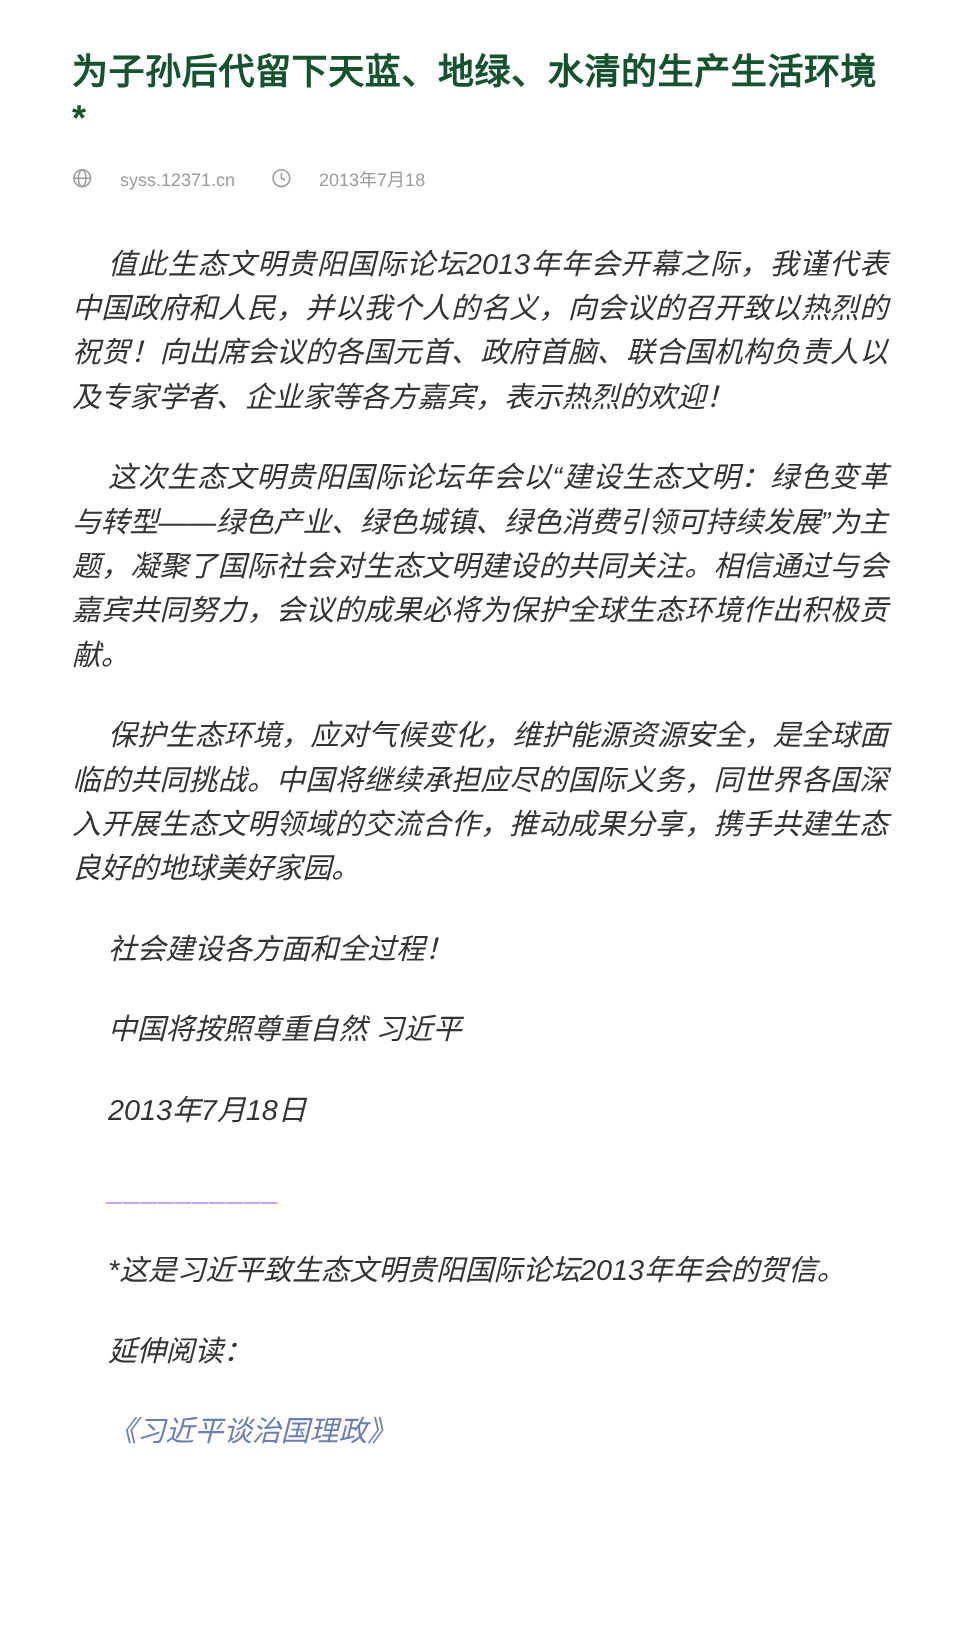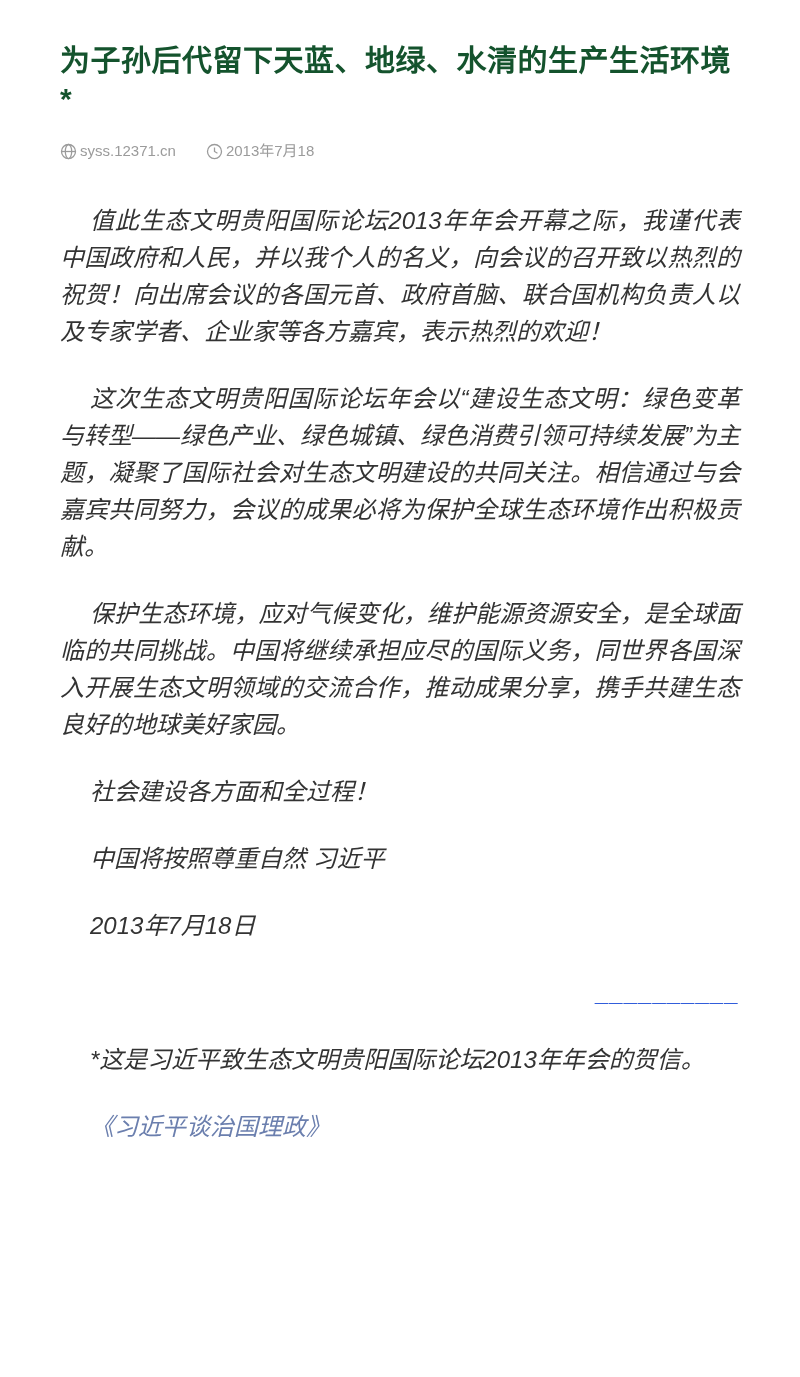--- a/index.html
+++ b/index.html
@@ -26,42 +26,41 @@
     display: flex;
     align-items: center;
     gap: 30px;
     color: #9b9b9b;
     font-size: 15px;
     line-height: 22px;
     margin-bottom: 40px;
   }
   .meta-item {
     display: inline-flex;
-    align-items: center;
-    gap: 3px;
+    gap: 23px;
   }
   .meta-item svg {
     display: block;
     stroke: #9b9b9b;
     fill: none;
     stroke-width: 1.2;
   }
   .body-text p {
     font-size: 24px;
     line-height: 37px;
     color: #333333;
     text-align: justify;
     text-indent: 30px;
     margin-bottom: 30px;
     font-style: italic;
   }
   .body-text p.divider-line {
-    text-align: right;
+    text-align: left;
     letter-spacing: 1px;
-    color: #1d4ed8;
+    color: #8b5cf6;
   }
   .body-text p.link-line { margin-bottom: 0; }
   a.related-link {
     color: #6b7fae;
     text-decoration: none;
     cursor: pointer;
   }
 </style>
 </head>
 <body>
@@ -98,19 +97,20 @@
     <p>保护生态环境，应对气候变化，维护能源资源安全，是全球面临的共同挑战。中国将继续承担应尽的国际义务，同世界各国深入开展生态文明领域的交流合作，推动成果分享，携手共建生态良好的地球美好家园。</p>
 
     <p>社会建设各方面和全过程！</p>
     <p>中国将按照尊重自然 习近平</p>
     <p>2013年7月18日</p>
 
     <p class="divider-line">__________</p>
 
     <p>*这是习近平致生态文明贵阳国际论坛2013年年会的贺信。</p>
 
+    <p>延伸阅读：</p>
 
     <p class="link-line">
       <a class="related-link">《习近平谈治国理政》</a>
     </p>
   </div>
 
 </div>
 
 </body></html>

